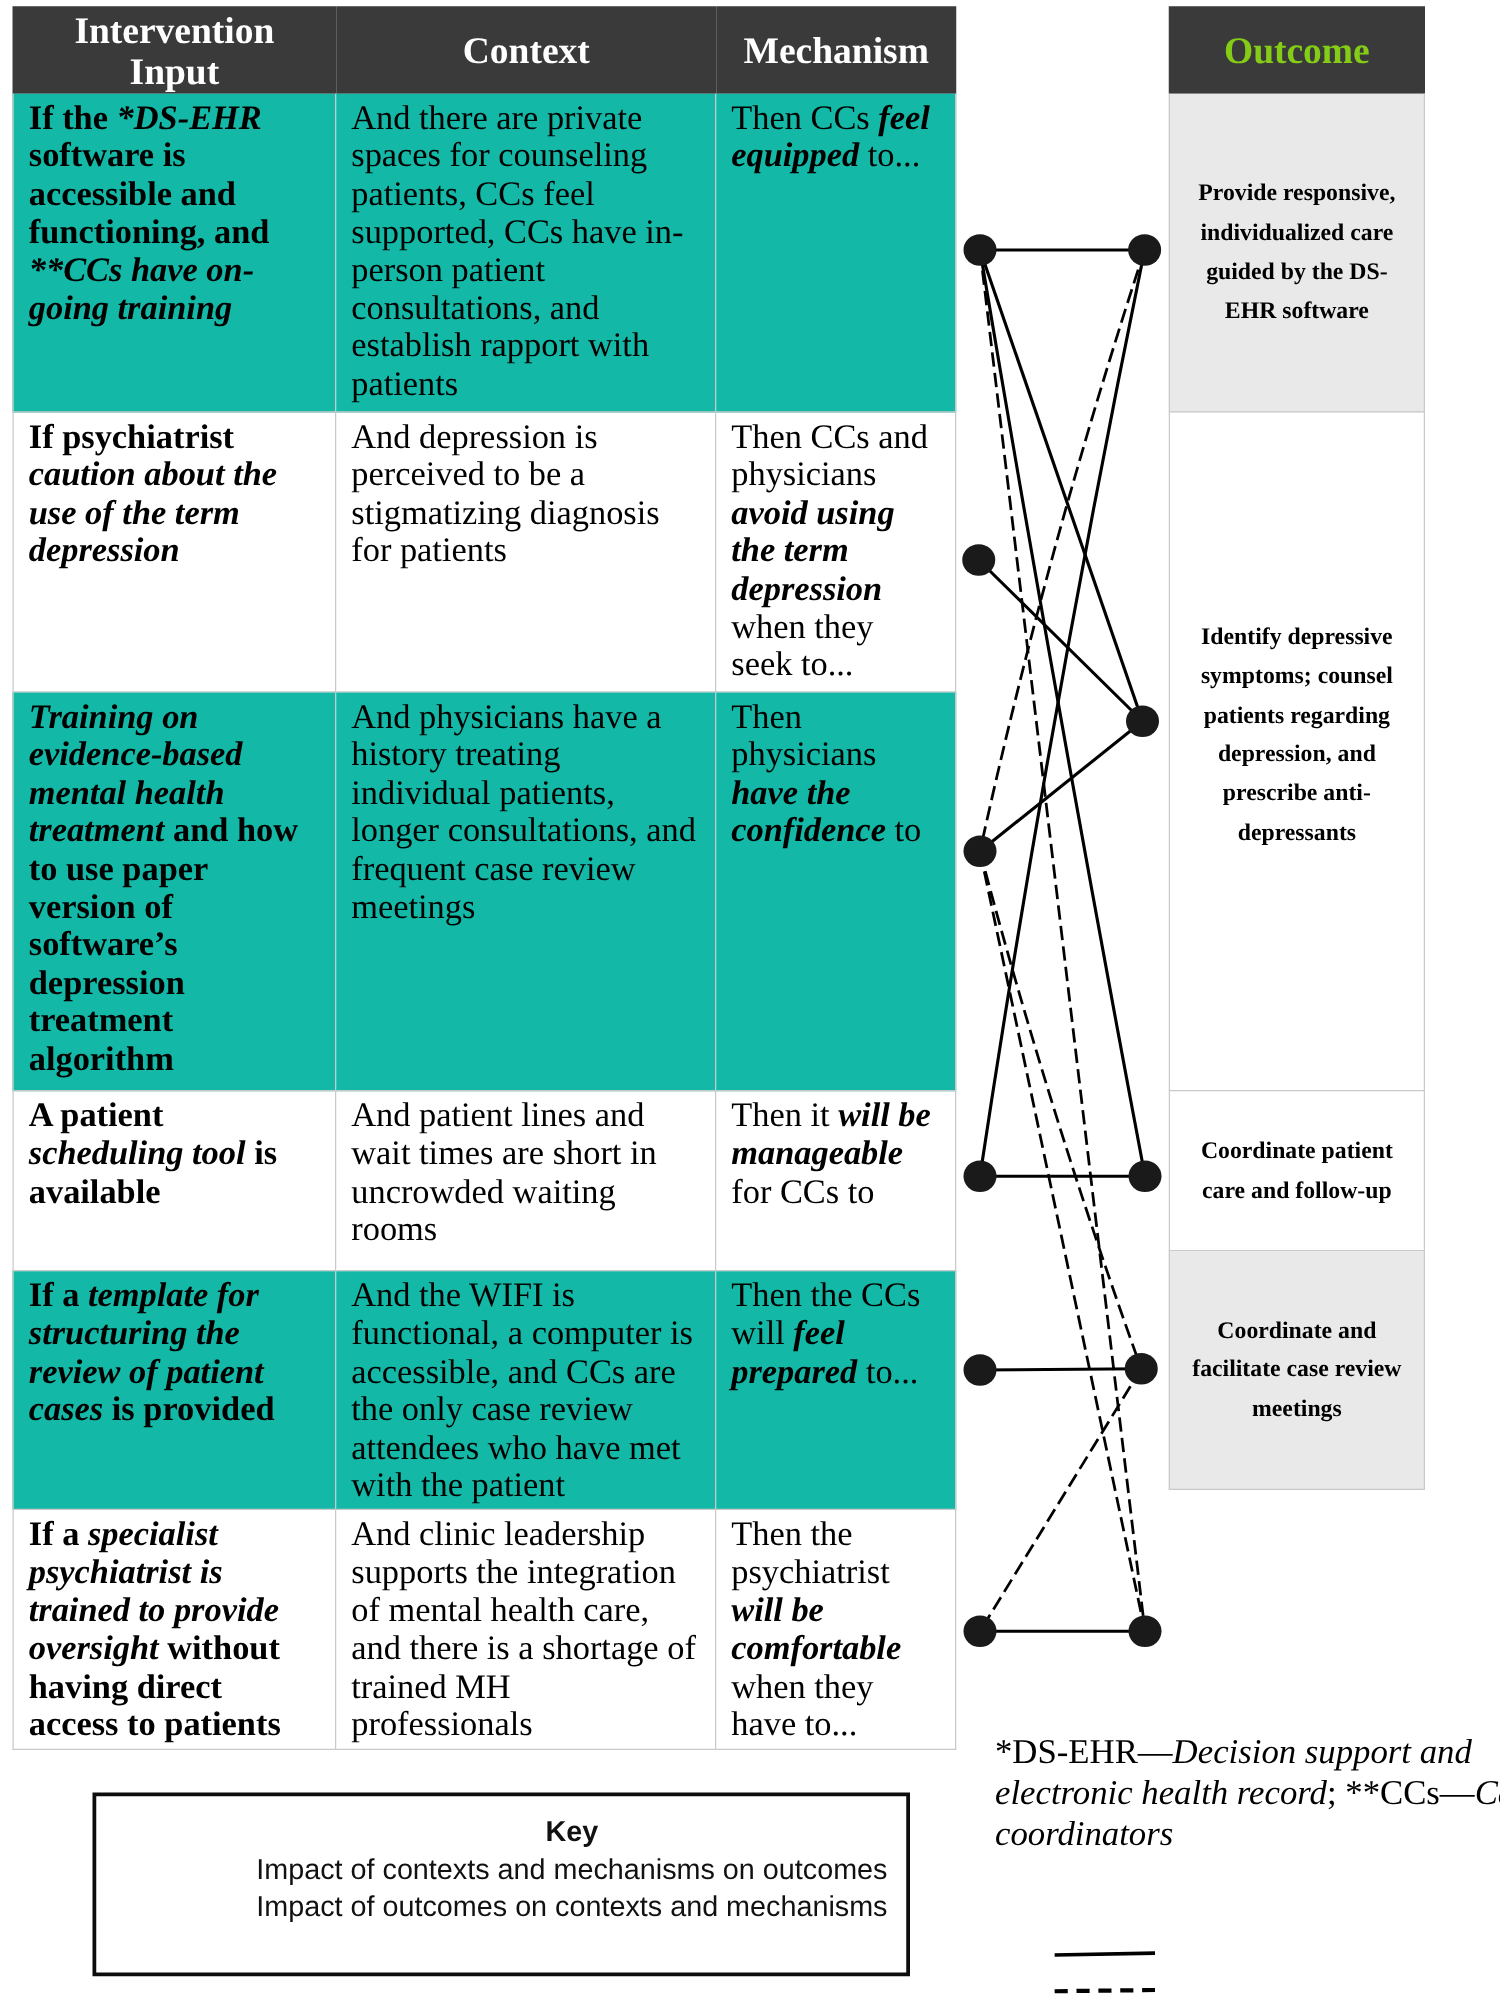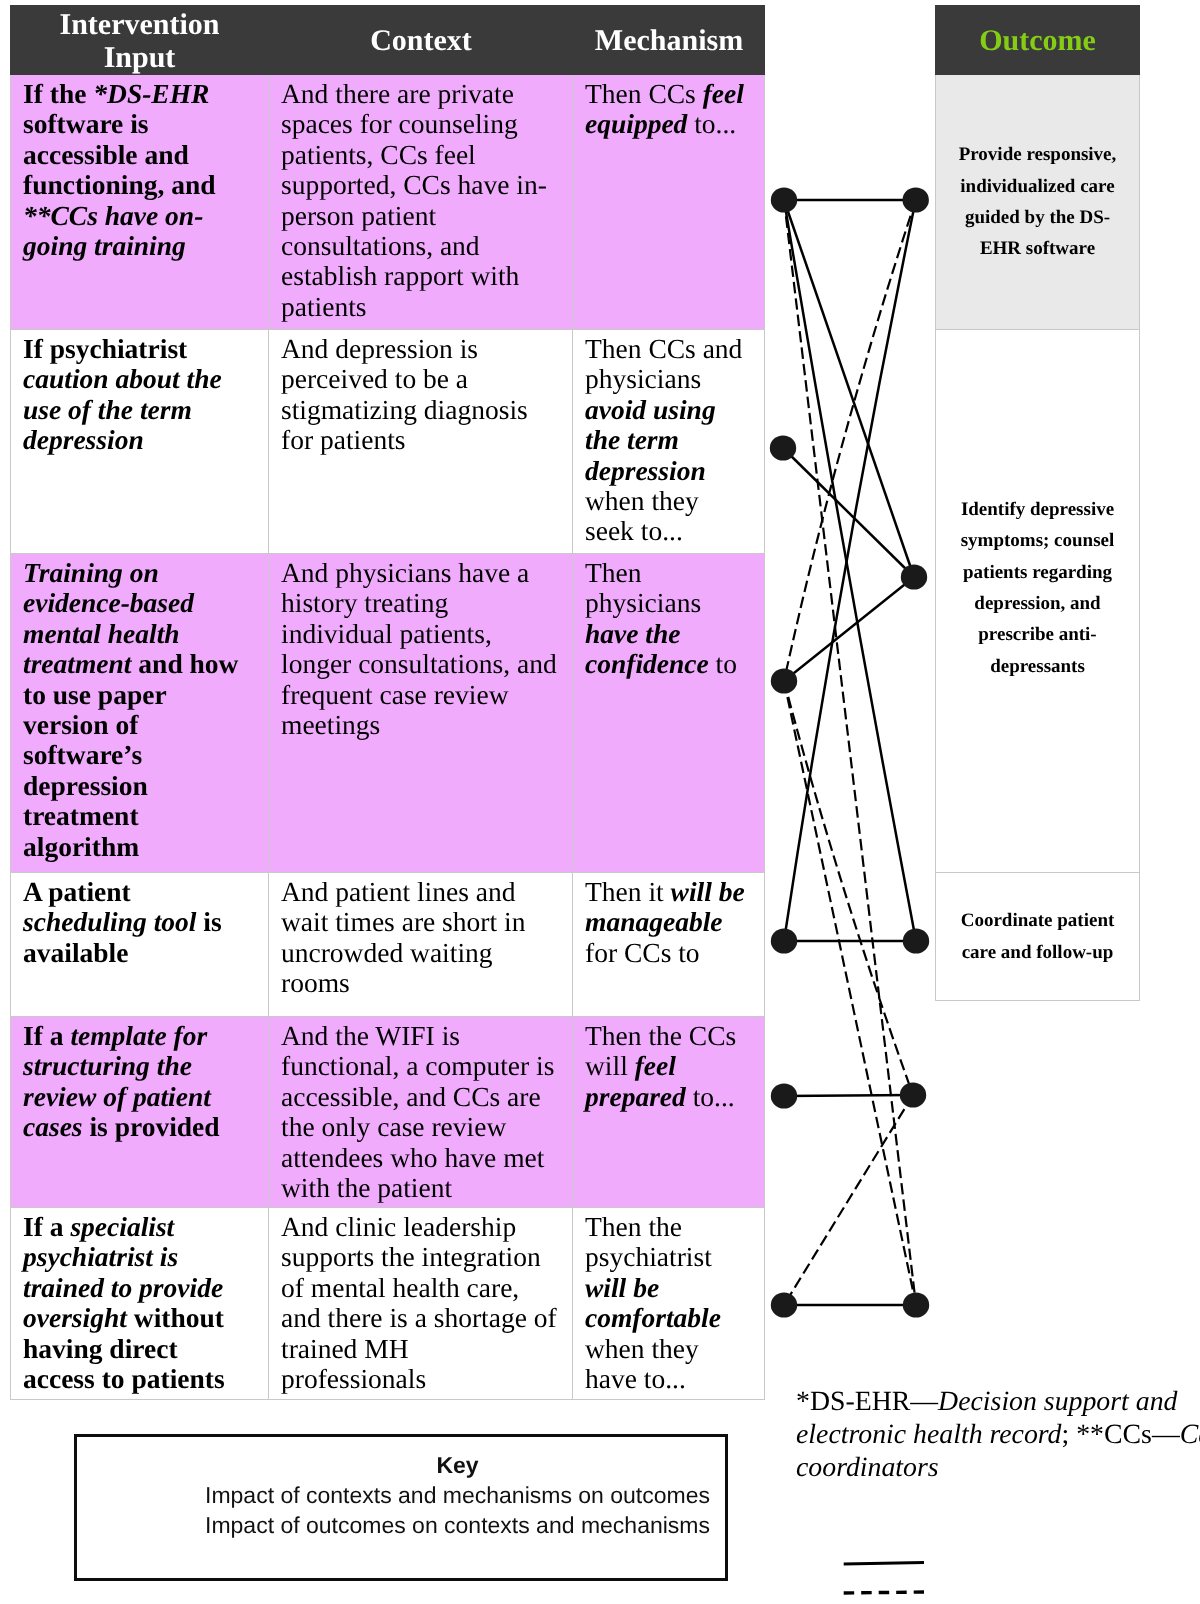--- a/index.html
+++ b/index.html
@@ -11,21 +11,21 @@
 
   
   #cmo-table{position:absolute;left:10px;top:5px;width:755px;}
   #cmo-table th{background:#3a3a3a;color:#fff;font-weight:bold;font-size:30px;
                 text-align:center;vertical-align:middle;padding:2px 12px 0;line-height:33.2px;
                 border:0;height:70px;box-sizing:border-box;}
   #cmo-table td{border-right:1px solid #c9c9c9;border-bottom:1px solid #c9c9c9;
                 vertical-align:top;padding:4px 15px 1px 12px;
                 font-size:27.5px;line-height:30.4px;}
   #cmo-table td.first{border-left:1px solid #c9c9c9;}
-  #cmo-table tr.shaded td{background:#f0abfc;}
+  #cmo-table tr.shaded td{background:#14b8a6;}
   #cmo-table td.c1{font-weight:bold;}
 
   
   #outcome-table{position:absolute;left:935px;top:5px;width:205px;}
   #outcome-table th{background:#3a3a3a;color:#84cc16;font-weight:bold;font-size:30px;
                     text-align:center;vertical-align:middle;padding:2px 20px 0;line-height:33.2px;
                     border:0;height:70px;box-sizing:border-box;}
   #outcome-table td{border-left:1px solid #c9c9c9;border-right:1px solid #c9c9c9;
                     border-bottom:1px solid #c9c9c9;
                     vertical-align:middle;text-align:center;
@@ -108,20 +108,23 @@
   <tbody id="outcome-body">
       <tr class="shaded" style="height: 255px;">
         <td>Provide responsive, individualized care guided by the DS-EHR software</td>
       </tr>
       <tr style="height: 543px;">
         <td style="padding-bottom: 29px;">Identify depressive symptoms; counsel patients regarding depression, and prescribe anti-depressants</td>
       </tr>
       <tr style="height: 128px;">
         <td>Coordinate patient care and follow-up</td>
       </tr>
+      <tr class="shaded" style="height: 191px;">
+        <td>Coordinate and facilitate case review meetings</td>
+      </tr>
     </tbody>
 </table>
 
 <svg id="connectors" viewBox="0 0 1200 1604">
   <g id="edge-layer">
       <path d="M 784 200 Q 849.85 200 915.7 200" fill="none" stroke="#000" stroke-width="2.5"></path>
       <path d="M 784 200 Q 849 388.5 914 577" fill="none" stroke="#000" stroke-width="2.5"></path>
       <path d="M 784 200 Q 846 570.5 916 941" fill="none" stroke="#000" stroke-width="2.5"></path>
       <path d="M 783 448 Q 848.5 512.5 914 577" fill="none" stroke="#000" stroke-width="2.5"></path>
       <path d="M 784 681 Q 849 629 914 577" fill="none" stroke="#000" stroke-width="2.5"></path>

